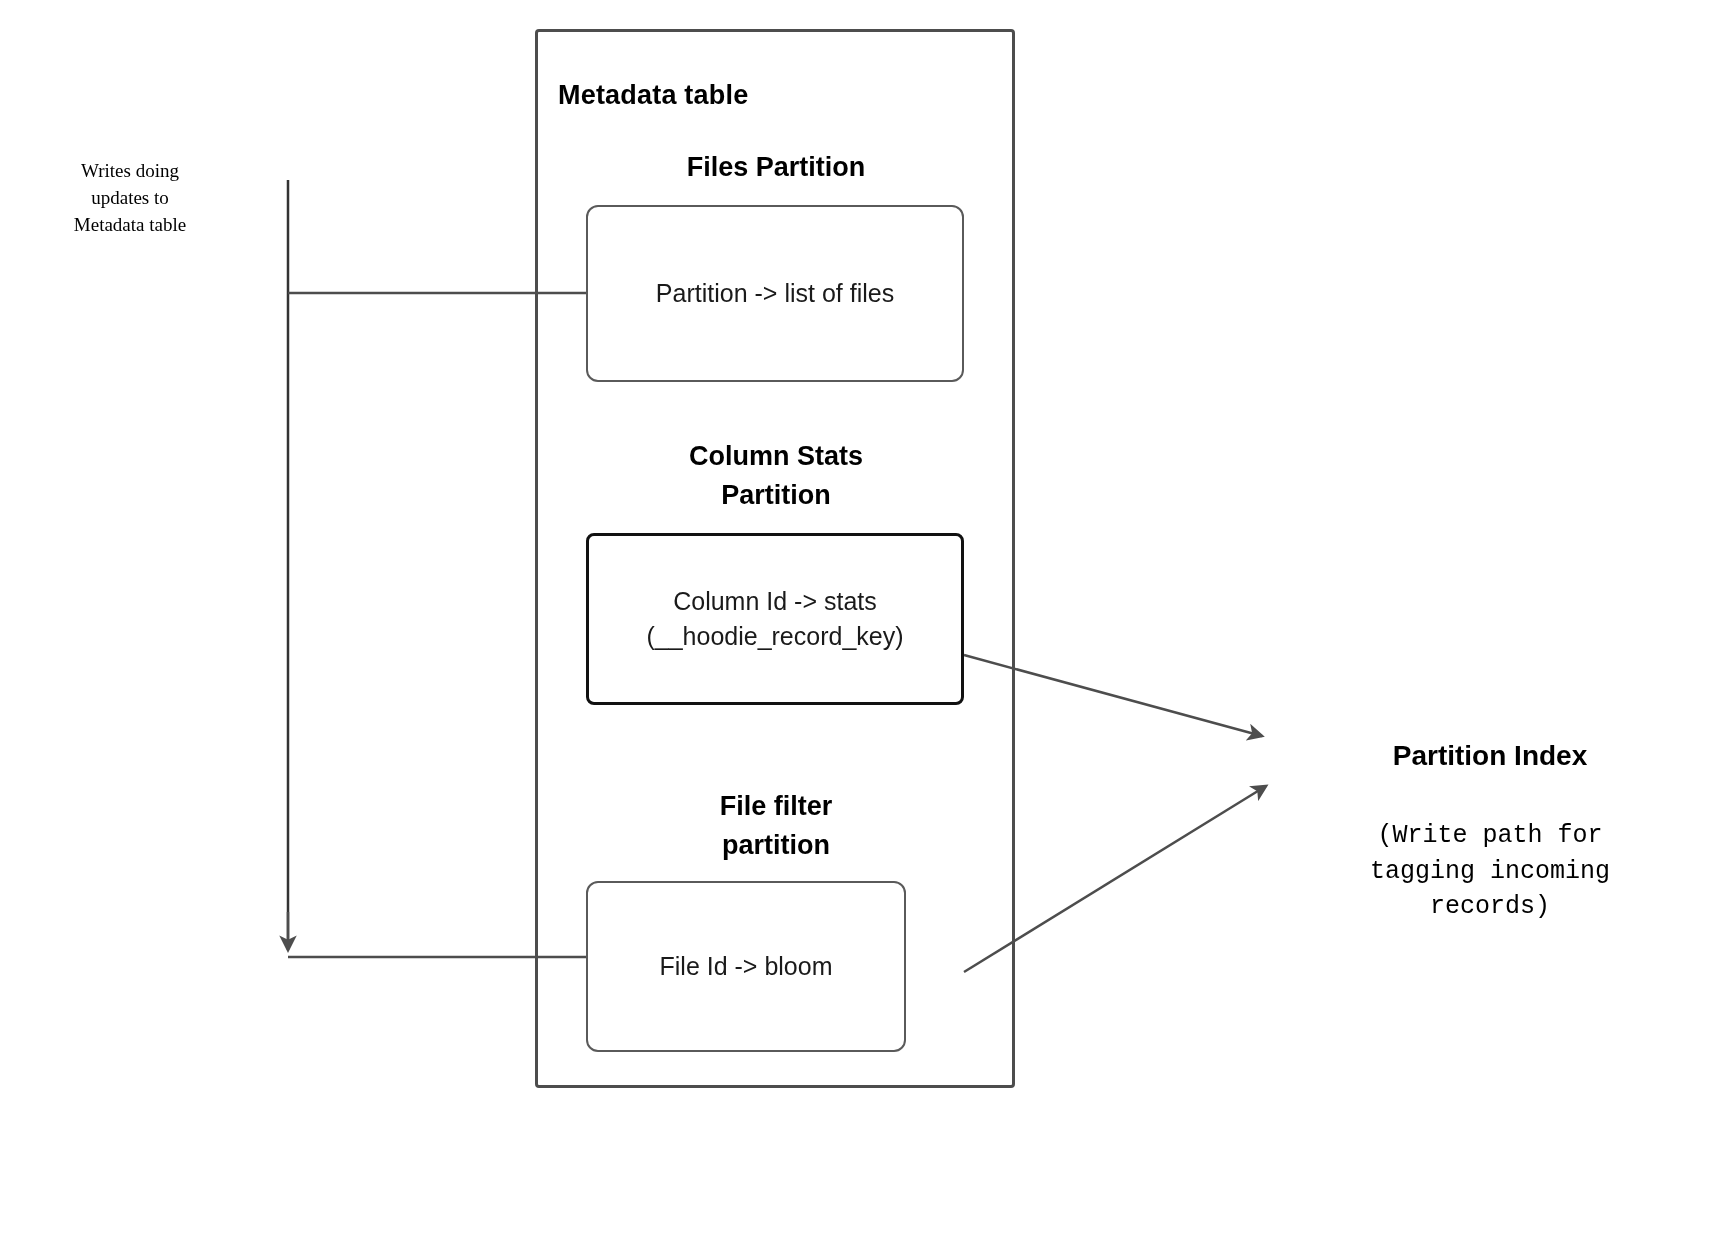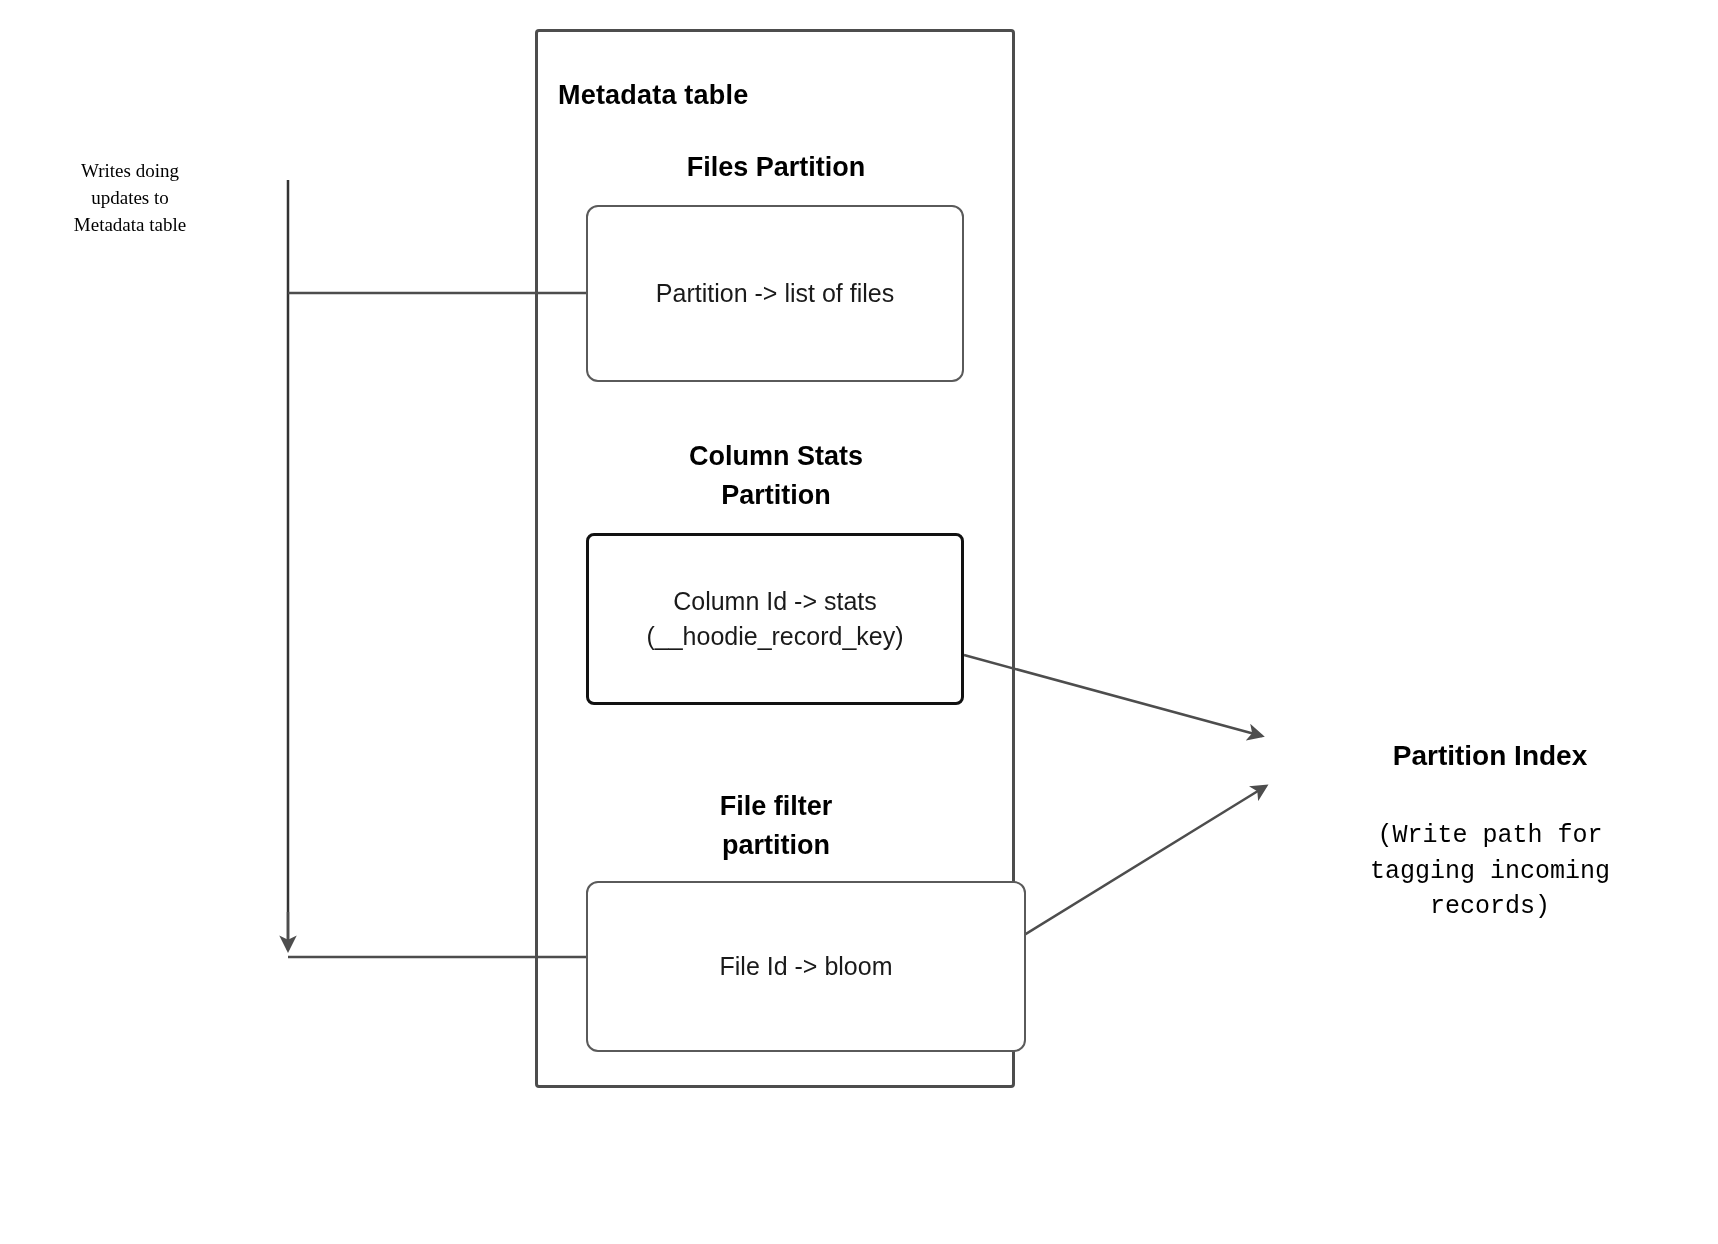--- a/index.html
+++ b/index.html
@@ -75,21 +75,21 @@
     justify-content: center;
     text-align: center;
     font-size: 25px;
     line-height: 1.42;
     white-space: pre-line;
     color: #1a1a1a;
   }
   #box-files    { left: 586px; top: 205px; width: 378px; height: 177px; }
   #box-colstats { left: 586px; top: 533px; width: 378px; height: 172px;
                   border: 3.5px solid #111111; border-radius: 8px; }
-  #box-bloom    { left: 586px; top: 881px; width: 440px; height: 171px; }
+  #box-bloom    { left: 586px; top: 881px; width: 320px; height: 171px; }
 
   
   .left-note {
     position: absolute;
     left: 20px;
     top: 158px;
     width: 220px;
     text-align: center;
     font-size: 19px;
     line-height: 1.42;

